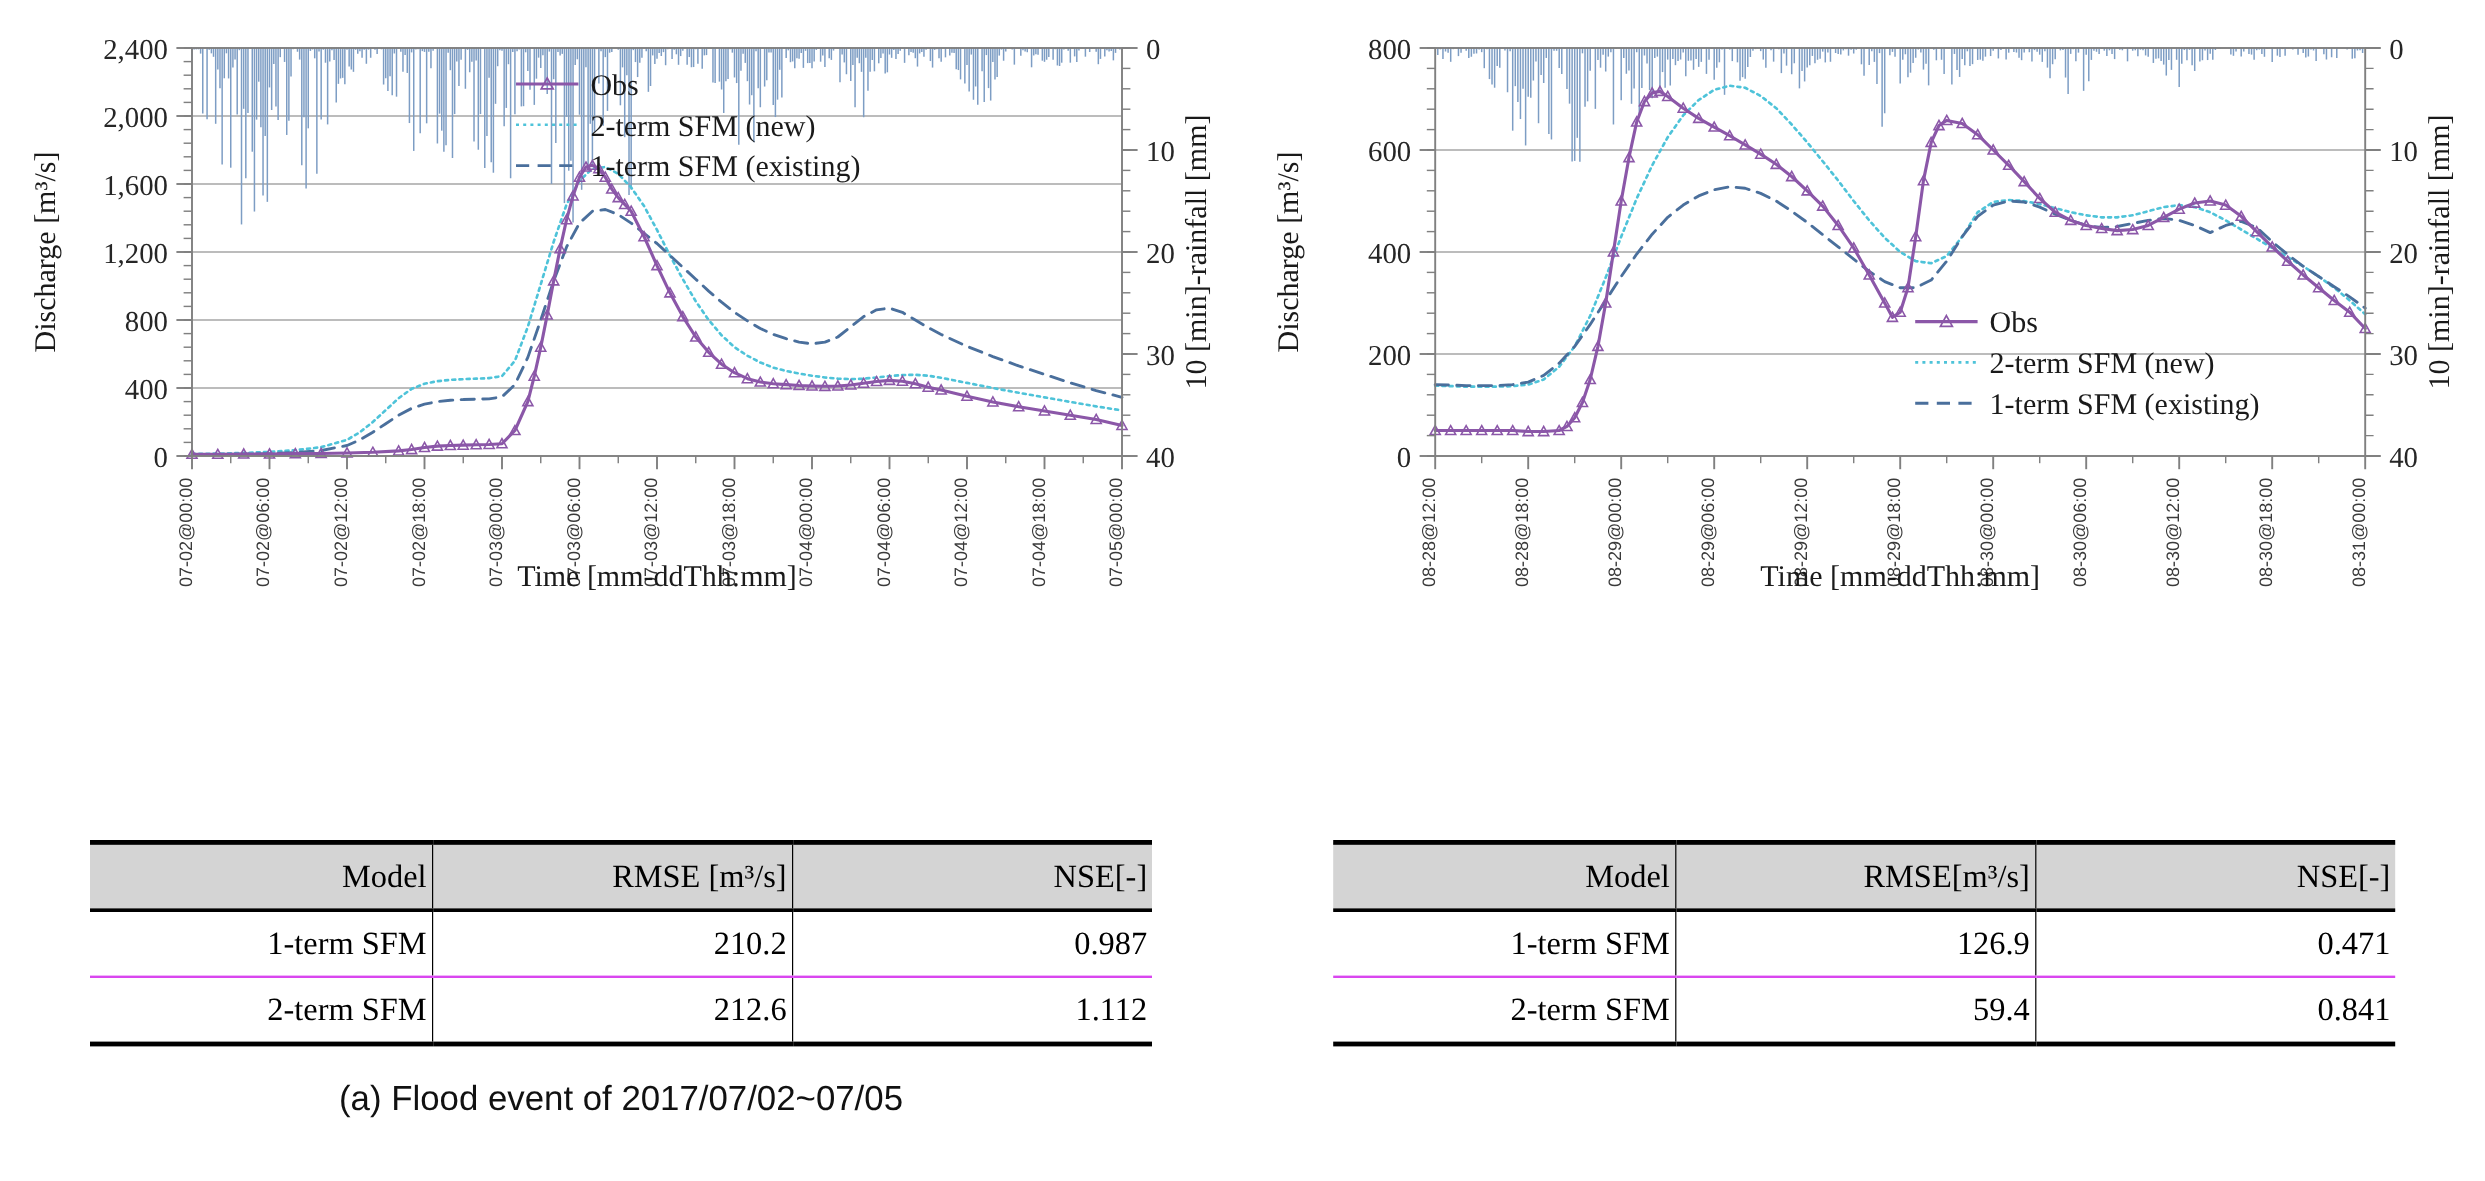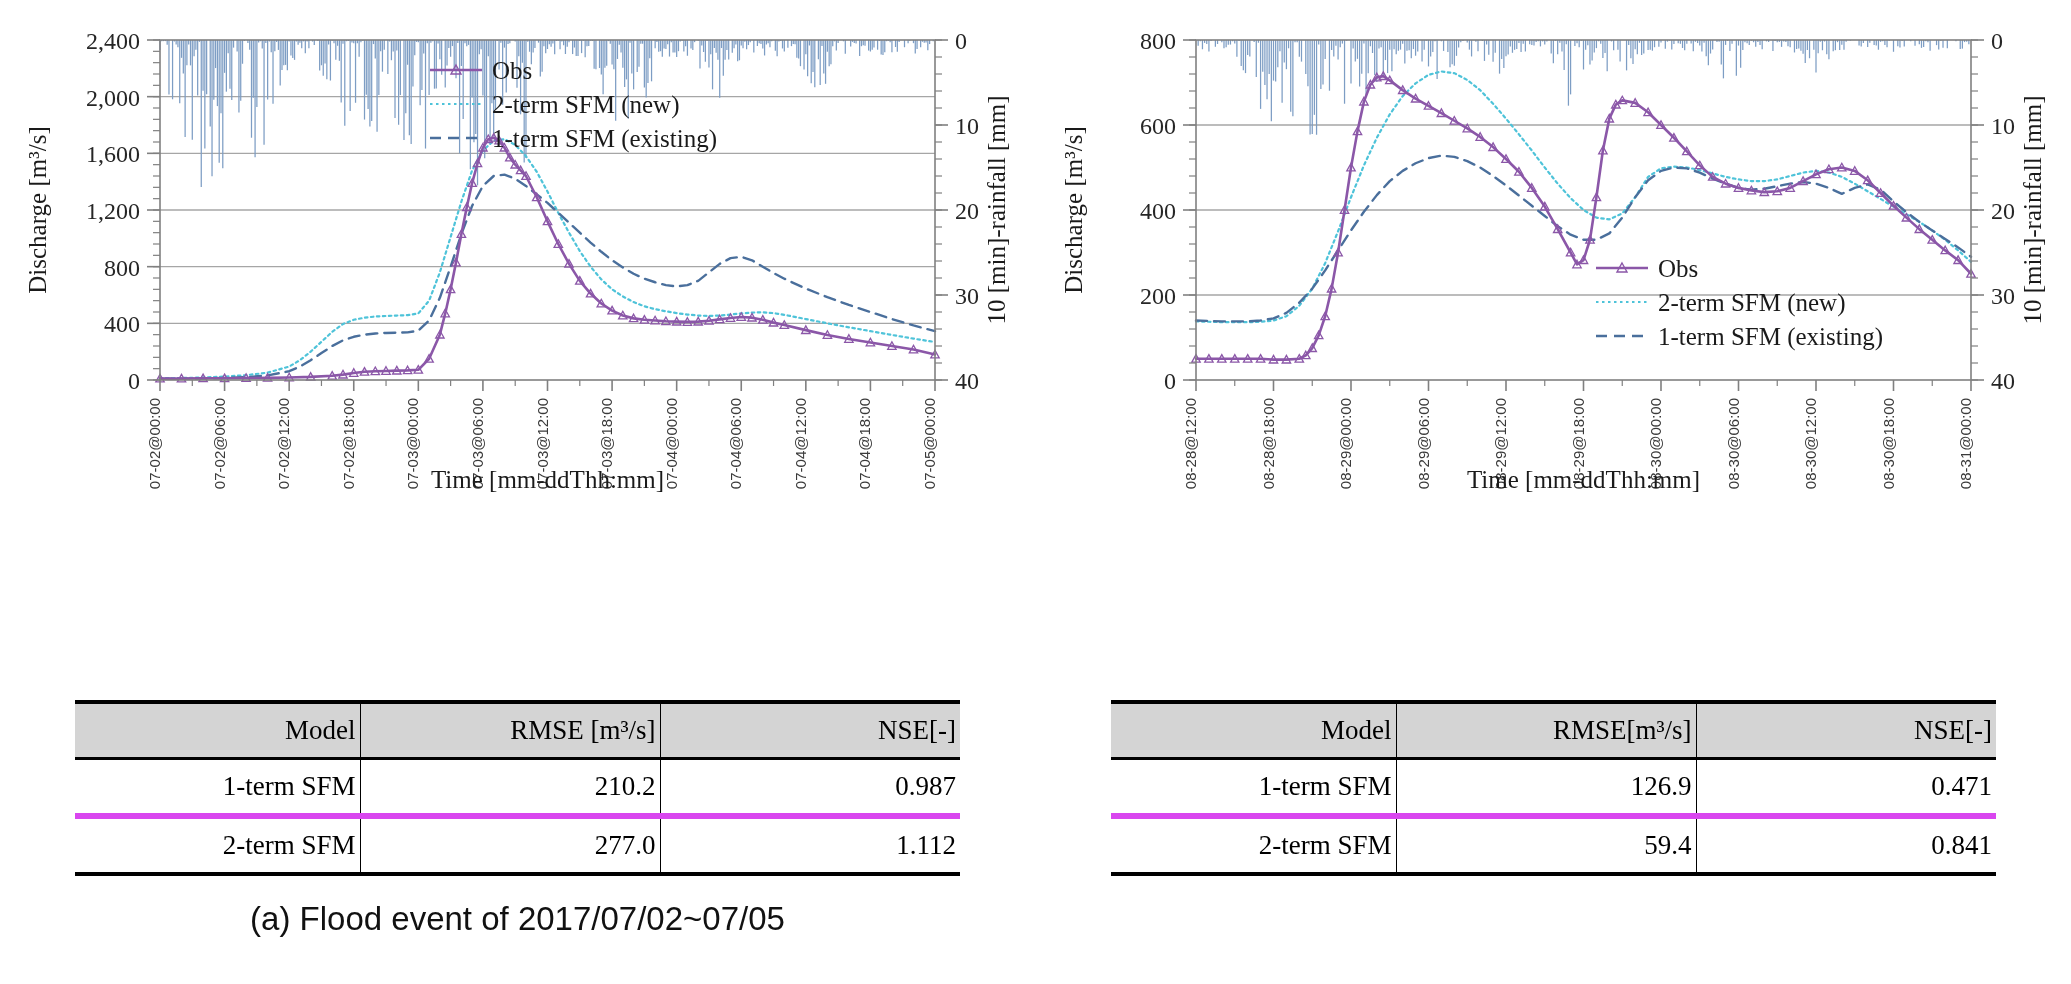--- a/index.html
+++ b/index.html
@@ -15,28 +15,28 @@
   .axis-title{font-family:"Liberation Serif",serif;font-size:25px;fill:#1a1a1a;}
   .tick-label{font-family:"Liberation Serif",serif;font-size:24px;fill:#262626;}
   .xtick-label{font-family:"Liberation Sans",sans-serif;font-size:15px;fill:#3a3a3a;}
   .legend-label{font-family:"Liberation Serif",serif;font-size:25px;fill:#1a1a1a;}
 
   table.stats{border-collapse:collapse;font-family:"Liberation Serif",serif;
       font-size:27px;color:#000;}
   table.stats th,table.stats td{border-left:1.5px solid #000;border-right:1.5px solid #000;
       text-align:right;padding:11px 4px;font-weight:normal;}
   table.stats thead th{background:#d4d4d4;border-top:4px solid #000;border-bottom:3px solid #000;}
-  table.stats tbody tr td{border-bottom:6px solid #d946ef;}
+  table.stats tbody tr td{border-bottom:2px solid #d946ef;}
   table.stats tbody tr:last-child td{border-bottom:4px solid #000;}
   table.stats th:first-child,table.stats td:first-child{border-left:none;}
   table.stats th:last-child,table.stats td:last-child{border-right:none;}
 
   .table-holder{position:absolute;left:75px;top:700px;width:885px;}
   .caption{position:absolute;top:900px;width:100%;text-align:center;
-      font-family:"Liberation Sans",sans-serif;font-size:33px;color:#111;}
+      font-family:"Liberation Sans",sans-serif;font-size:29px;color:#111;}
 </style>
 </head>
 <body>
 
 <div class="figure">
 
   <div class="panel panel-a">
     <div class="chart-wrap">
       <svg class="chart" id="svg-a" width="1035" height="500">
           <line x1="160" x2="935" y1="323.3333333333333" y2="323.3333333333333" stroke="#a6a6a6" stroke-width="1.4"></line>
@@ -653,21 +653,21 @@
             </tr>
           </thead>
           <tbody>
             <tr>
               <td>1-term SFM</td>
               <td>210.2</td>
               <td>0.987</td>
             </tr>
             <tr>
               <td>2-term SFM</td>
-              <td>277.0</td>
+              <td>212.6</td>
               <td>1.112</td>
             </tr>
           </tbody>
         </table>
     </div>
     <div class="caption">(a) Flood event of 2017/07/02~07/05</div>
   </div>
 
   <div class="panel panel-b">
     <div class="chart-wrap">

